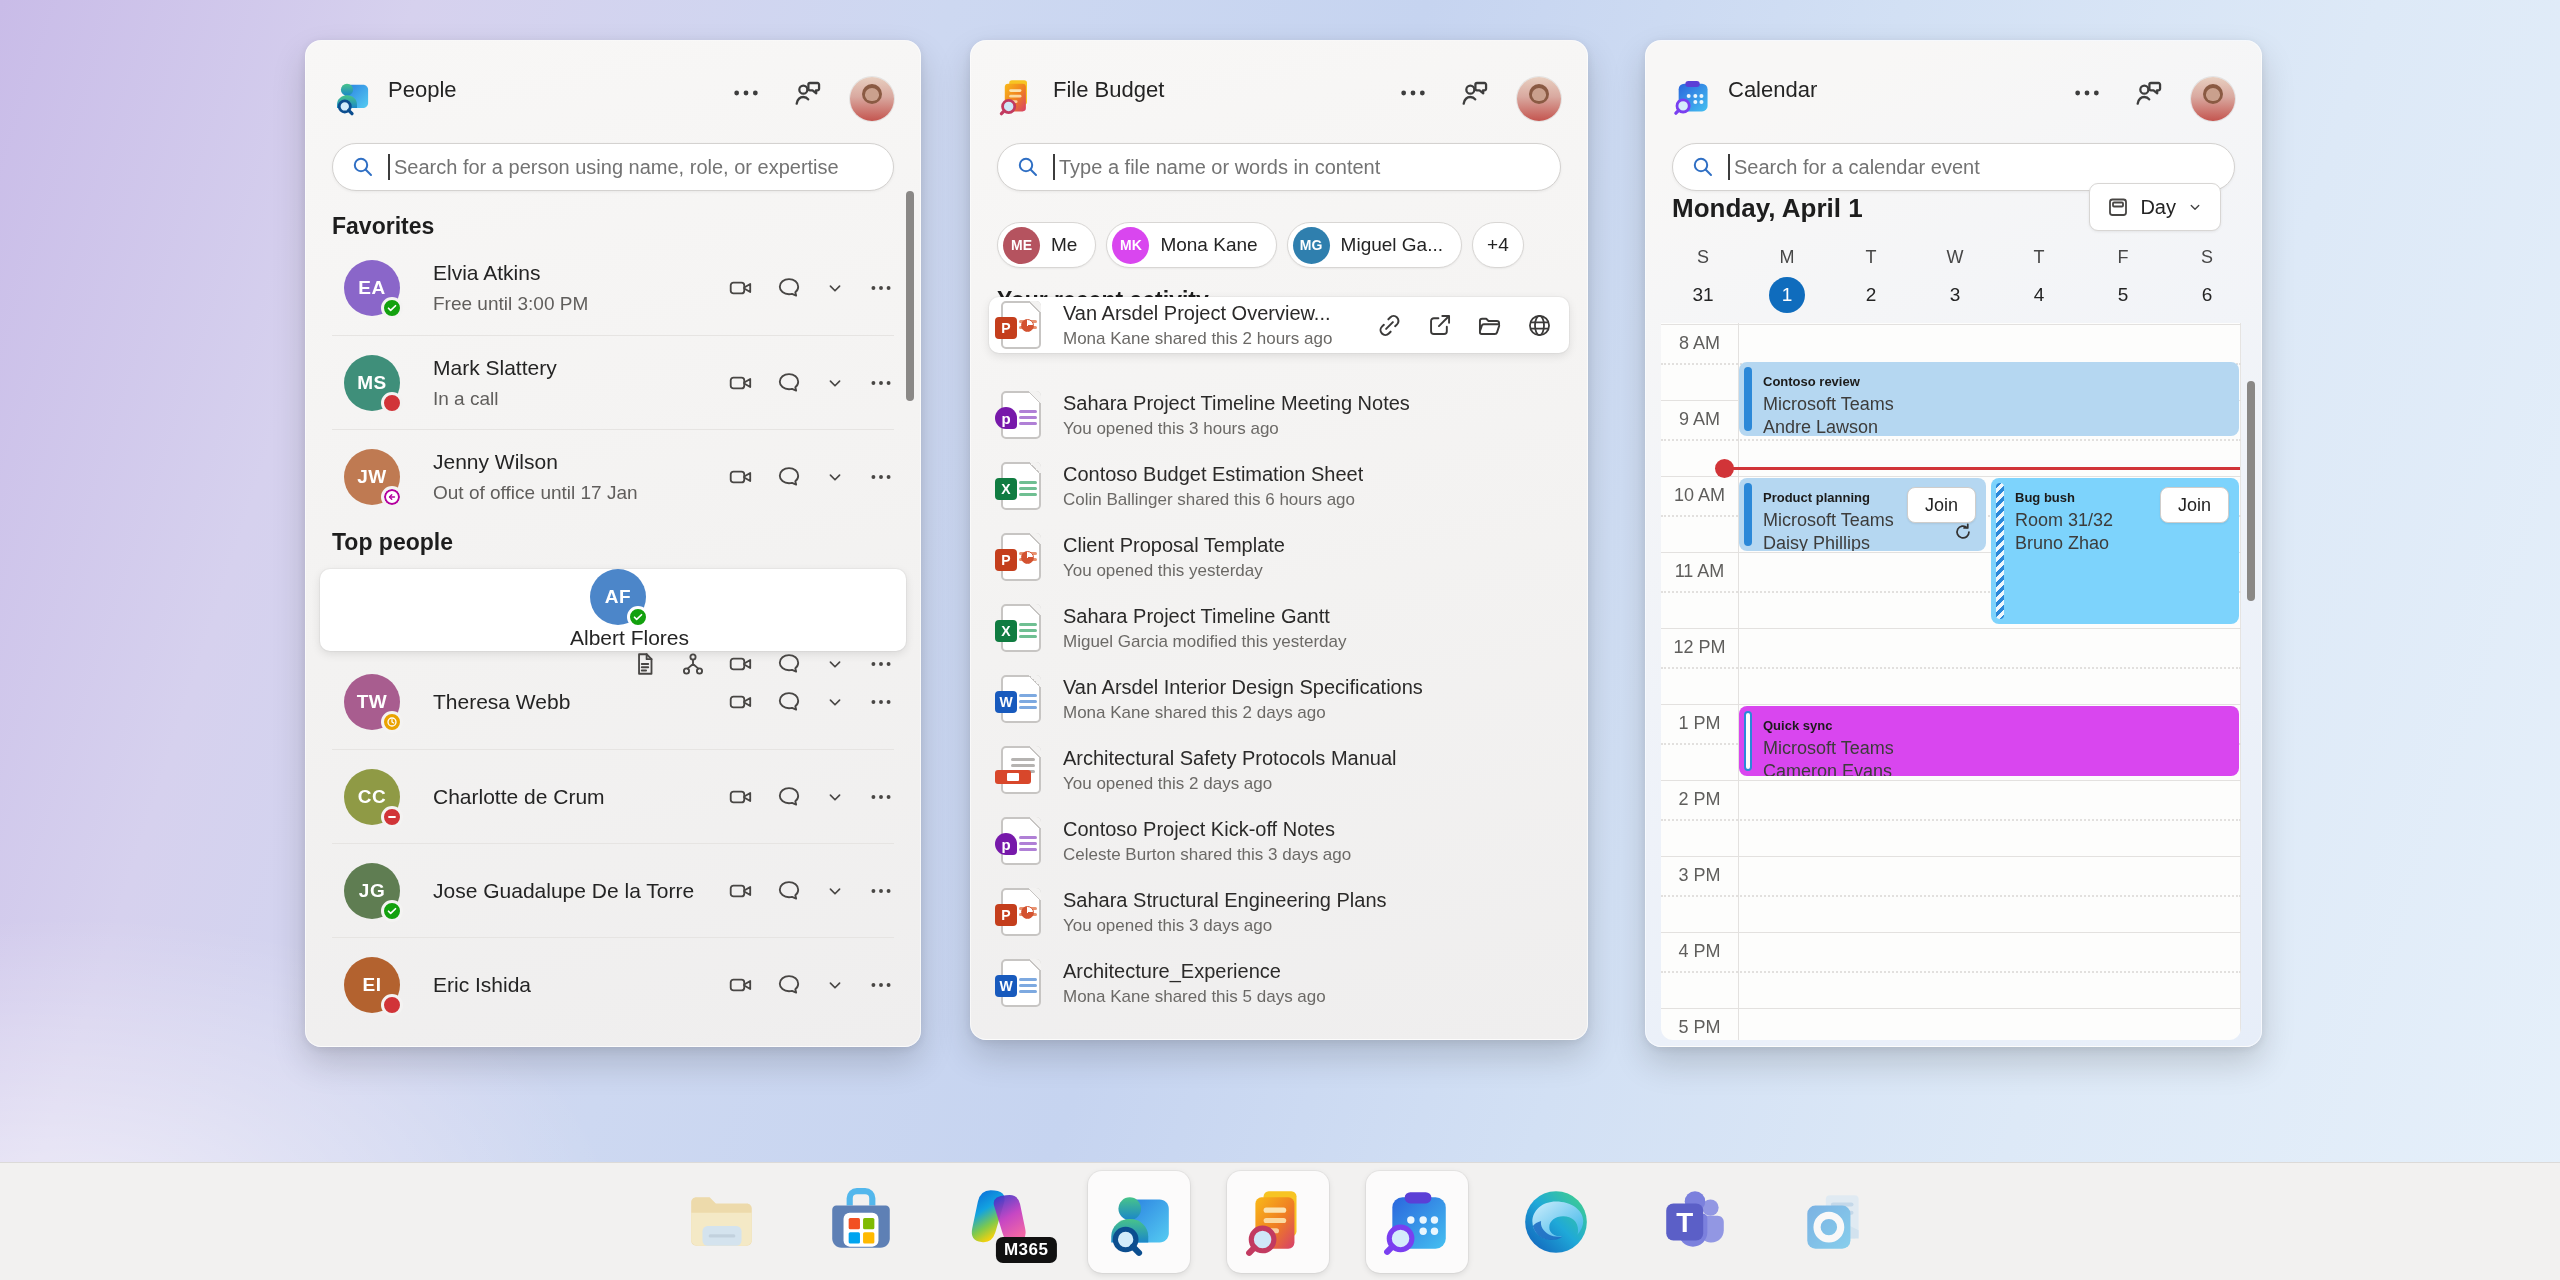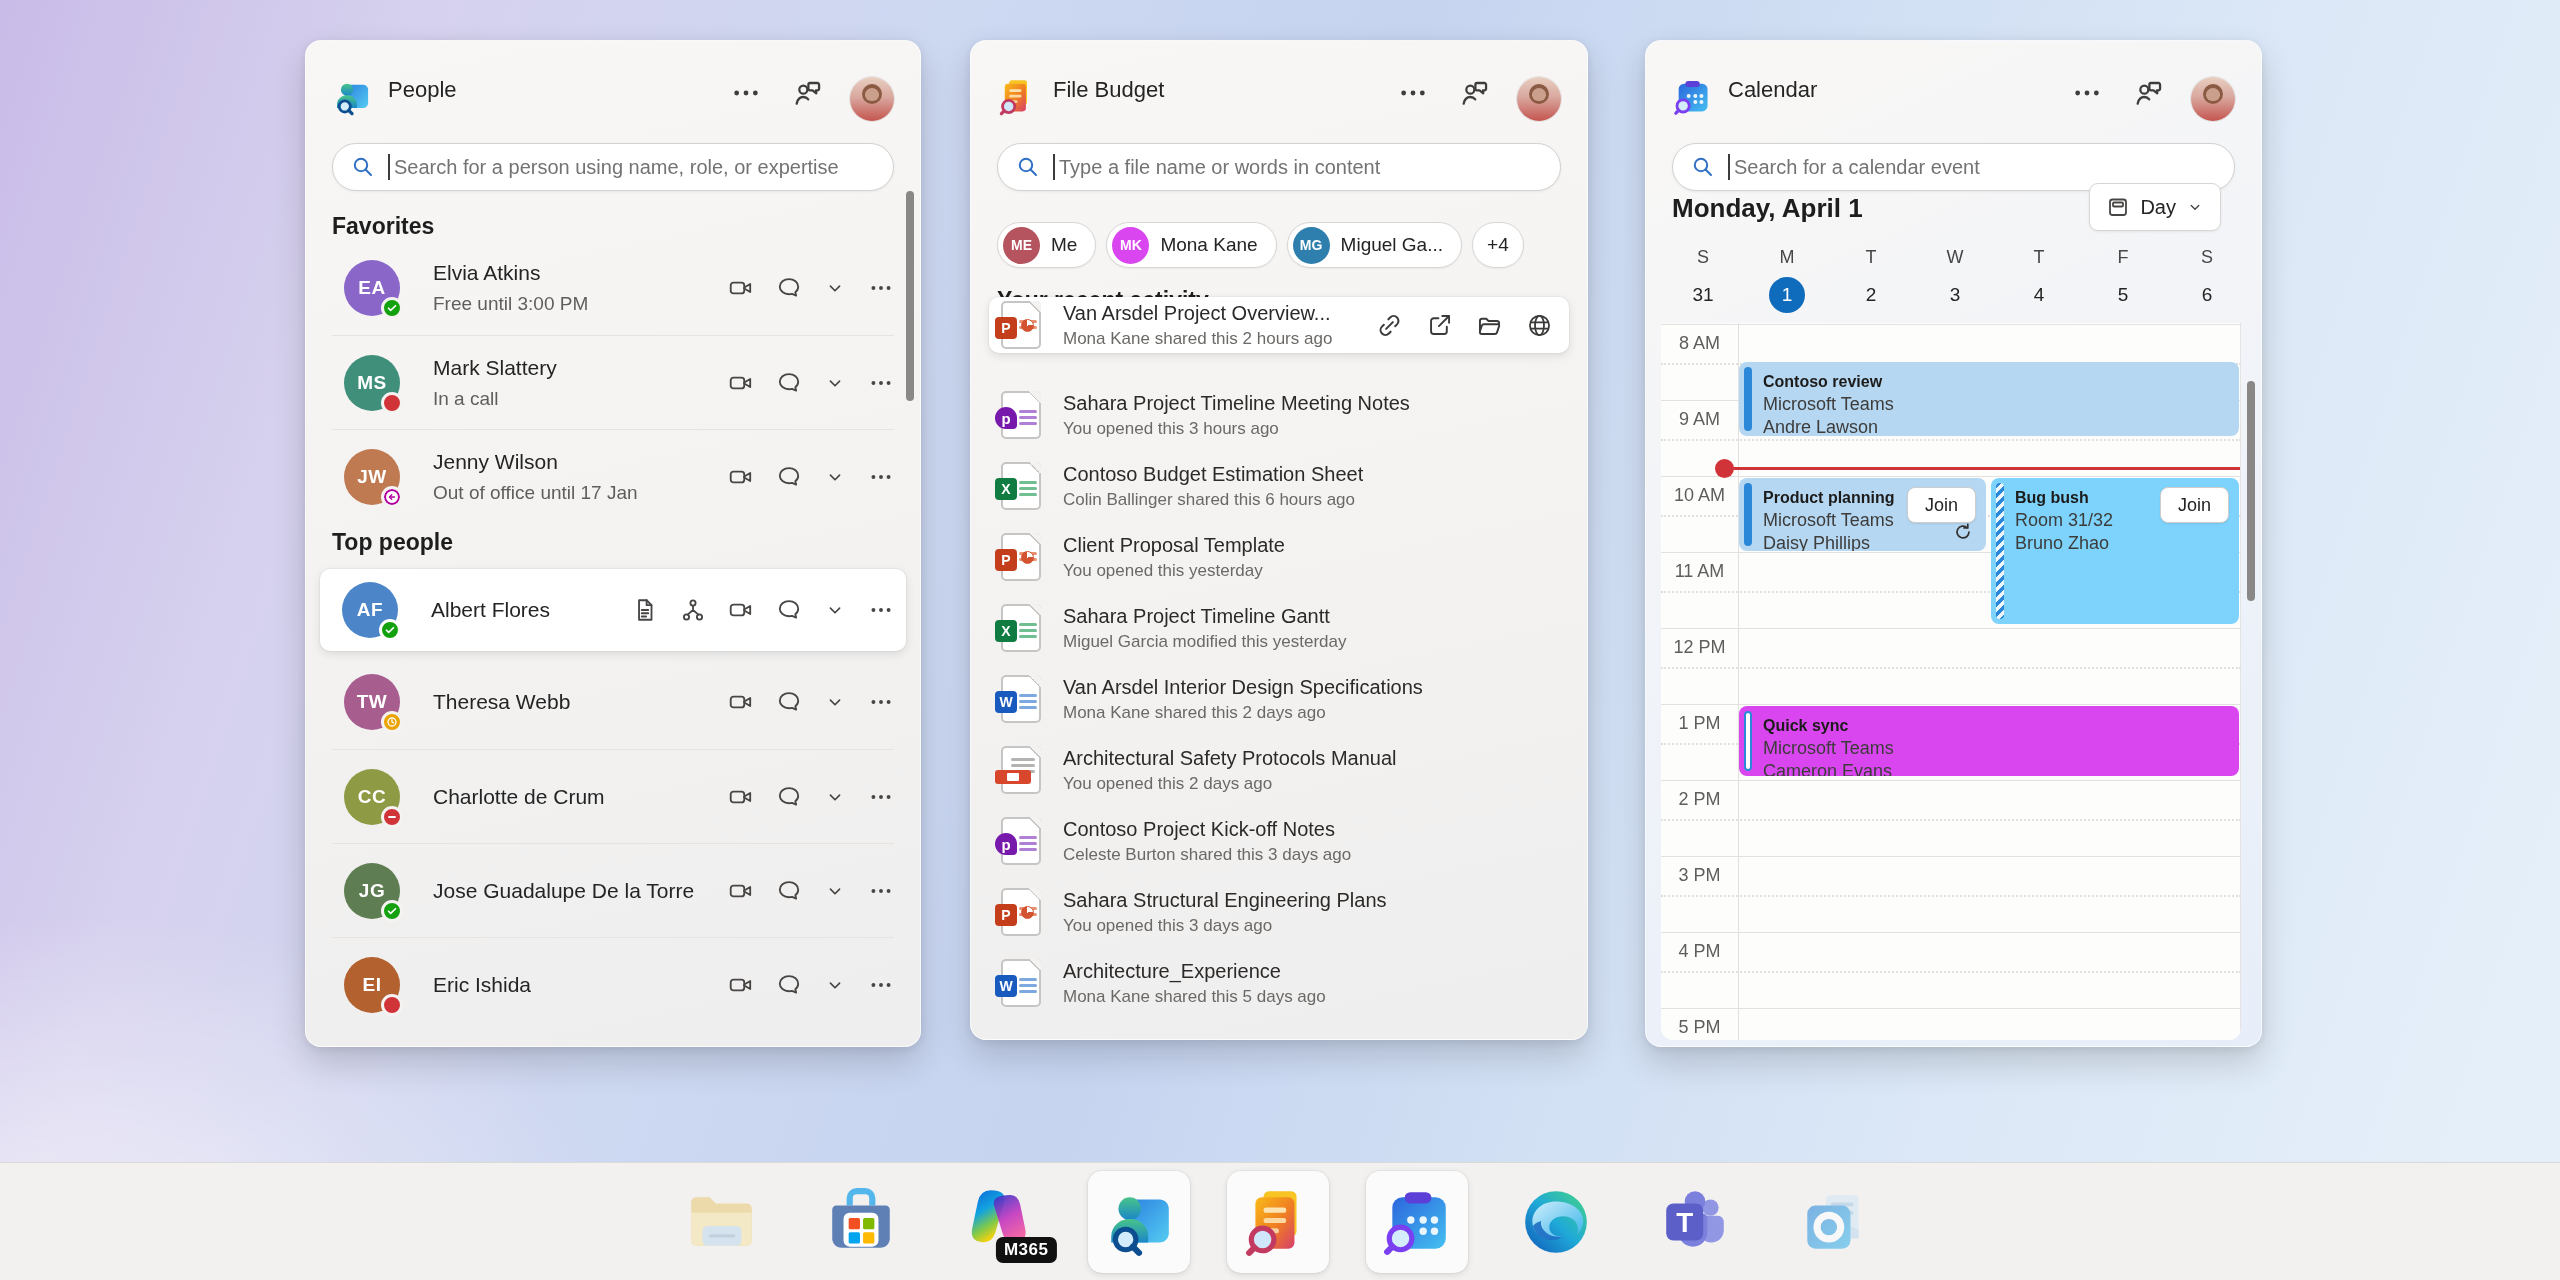--- a/index.html
+++ b/index.html
@@ -48,21 +48,21 @@
   .phtext { font-size:20px; color:#737373; margin-left:4px; white-space:nowrap; }
 
   .sec-h { position:absolute; left:26px; font-size:23px; font-weight:700; color:#1d1d1d; }
 
   .vscroll { position:absolute; width:8px; border-radius:4px; background:#8a8886; }
 
   
   .prow { position:absolute; left:26px; right:26px; height:94px; display:flex; align-items:center; }
   .prow.divided { border-top:1px solid #e6e4e2; }
   .pcard { position:absolute; left:14px; right:14px; height:82px; background:#fff; border-radius:10px;
-    box-shadow:0 3px 10px rgba(0,0,0,.10), 0 0 0 1px rgba(0,0,0,.03); display:flex; align-items:center; padding:0 12px 0 12px; }
+    box-shadow:0 3px 10px rgba(0,0,0,.10), 0 0 0 1px rgba(0,0,0,.03); display:flex; align-items:center; padding:0 12px 0 12px;flex-direction:column; }
   .avatar { width:56px; height:56px; border-radius:50%; position:relative; flex:0 0 auto; margin-left:12px;
     display:flex; align-items:center; justify-content:center; color:#fff; font-size:19px; font-weight:700; letter-spacing:.5px; }
   .pcard .avatar { margin-left:10px; }
   .badge { position:absolute; right:-3px; bottom:-3px; width:22px; height:22px; border-radius:50%;
     border:3px solid #f4f3f2; display:flex; align-items:center; justify-content:center; }
   .pcard .badge { border-color:#fff; }
   .badge svg { width:12px; height:12px; color:#fff; }
   .badge.available { background:#13a10e; }
   .badge.busy { background:#d13438; }
   .badge.dnd { background:#d13438; }
@@ -138,21 +138,21 @@
   .hrow { position:absolute; left:0; width:100%; height:76px; border-top:1px solid #e3e1df; }
   .hrow .half { position:absolute; left:0; right:0; top:38px; border-top:2px dotted #e2e0de; }
   .hlabel { position:absolute; left:0; width:77px; text-align:center; font-size:18px; color:#5f5e5c; }
   .gutline { position:absolute; left:77px; top:0; bottom:0; border-left:1px solid #e3e1df; }
   .gridright { position:absolute; left:579px; top:0; bottom:0; border-left:1px solid #e6e4e2; }
 
   .ev { position:absolute; border-radius:8px; padding:8px 10px 6px 24px; overflow:hidden; }
   .ev .bar { position:absolute; left:5px; top:5px; bottom:5px; width:8px; border-radius:4px; background:#2b88d8; }
   .ev .bar.striped { background:repeating-linear-gradient(315deg, #2b88d8 0 3.5px, #eef6fc 3.5px 7px); }
   .ev .bar.hollow { background:#fdfdfc; border:2.5px solid #2b88d8; }
-  .ev .et { font-size:16px; font-weight:700; color:#1c1b1a; line-height:23px; }
+  .ev .et { font-size:13px; font-weight:700; color:#1c1b1a; line-height:23px; }
   .ev .el { font-size:18px; color:#3d3c3b; line-height:23px; }
   .ev.mid { background:#b5d7f1; }
   .ev.light { background:#7dd3fc; }
   .ev.lighter { background:#d946ef; }
   .joinbtn { position:absolute; right:10px; top:9px; height:36px; padding:0 17px; background:#fff;
     border:1px solid #cfcdcb; border-radius:8px; font-size:18px; color:#242424; display:flex; align-items:center;
     box-shadow:0 1px 2px rgba(0,0,0,.08); cursor:pointer; font-family:inherit; }
   .recur { position:absolute; right:12px; bottom:8px; width:22px; height:22px; color:#333; }
   .nowline { position:absolute; left:70px; right:1px; top:144px; border-top:3px solid #d13438; z-index:5; }
   .nowdot { position:absolute; left:54px; top:136px; width:19px; height:19px; border-radius:50%; background:#d13438; z-index:6; }

